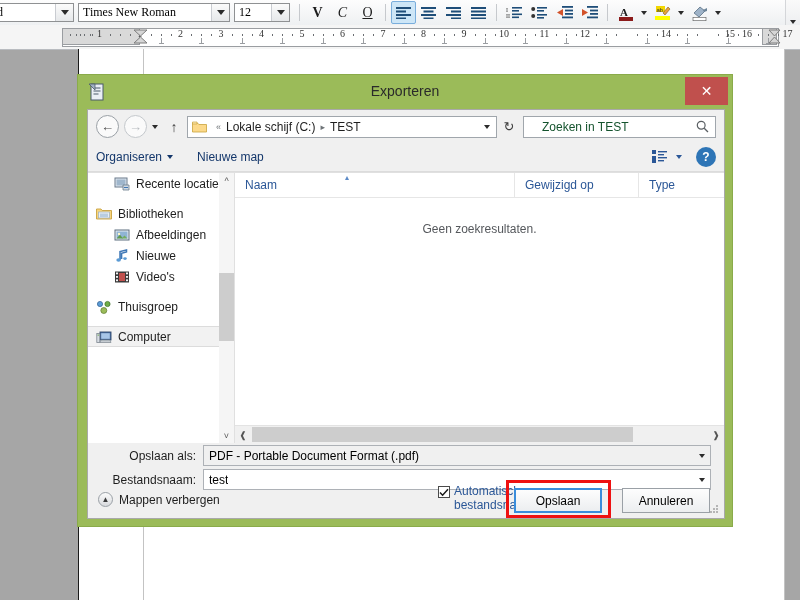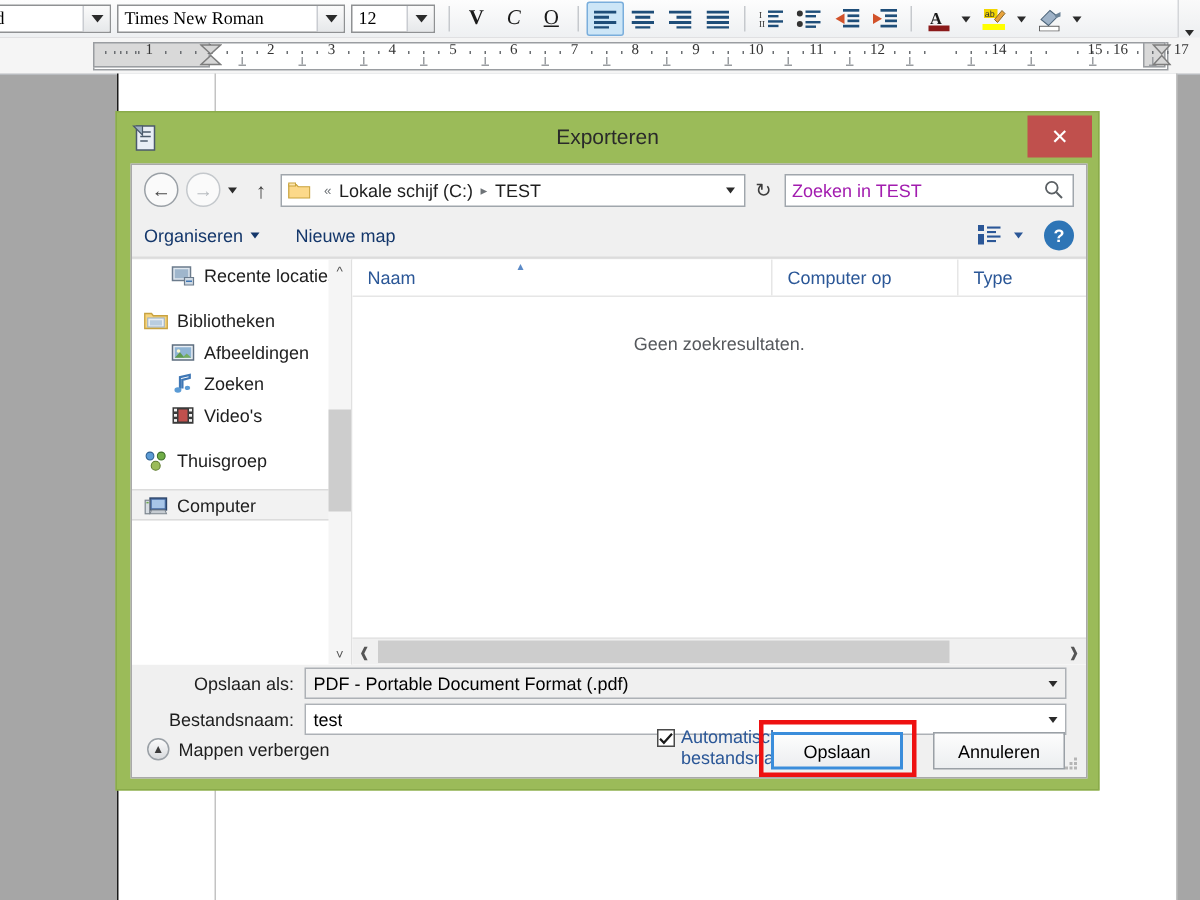--- a/index.html
+++ b/index.html
@@ -67,21 +67,21 @@
   .addrbar{flex:1;height:22px;background:#fff;border:1px solid #a0a6ac;box-sizing:border-box;
     display:flex;align-items:center;margin-left:2px;}
   .folder-ico{width:15px;height:12px;margin:0 4px 0 4px;position:relative;flex:none;}
   .crumb{font-size:12px;color:#1e1e1e;white-space:nowrap;}
   .crumb-sep{font-size:9px;color:#6e7377;margin:0 5px;}
   .addr-caret{margin-left:auto;width:18px;display:flex;align-items:center;justify-content:center;}
   .refresh{width:24px;height:22px;display:flex;align-items:center;justify-content:center;
     font-size:13px;color:#3d3d3d;}
   .searchbox{width:193px;height:22px;background:#fff;border:1px solid #a0a6ac;box-sizing:border-box;
     display:flex;align-items:center;margin-left:2px;}
-  .searchbox .ph{font-size:12px;color:#a21caf;padding-left:4px;}
+  .searchbox .ph{font-size:12px;color:#14532d;padding-left:18px;}
   .searchbox .mag{margin-left:auto;margin-right:6px;}
 
   .cmdbar{position:absolute;left:0;top:33px;width:100%;height:29px;background:#f0f0f0;
     border-bottom:1px solid #dcdcdc;display:flex;align-items:center;padding:0 8px;box-sizing:border-box;}
   .cmd{font-size:12px;color:#14376b;display:flex;align-items:center;}
   .cmd .c2{margin-left:5px;}
   .viewbtn{margin-left:auto;display:flex;align-items:center;}
   .helpbtn{width:20px;height:20px;border-radius:50%;background:#2e75b6;color:#fff;font-size:12px;
     display:flex;align-items:center;justify-content:center;margin-left:14px;font-weight:bold;}
 
@@ -535,21 +535,21 @@
                   <path d="M7.5 11.5 L10.5 8.6 L13.5 11.5 Z" fill="#75ad5f"></path>
                 </svg></span>
               <span>Afbeeldingen</span>
             </div>
             <div class="tree-item lvl2">
               <span class="ti-ico"><svg width="16" height="16" viewBox="0 0 16 16">
                   <path d="M6 12 L6 3.5 L12.5 2 L12.5 4 L7.6 5.3 L7.6 11" fill="none" stroke="#3f77b5" stroke-width="1.5"></path>
                   <ellipse cx="4.6" cy="12" rx="2.3" ry="1.8" fill="#5b9bd5"></ellipse>
                   <ellipse cx="11" cy="10.6" rx="1.8" ry="1.4" fill="#5b9bd5"></ellipse>
                 </svg></span>
-              <span>Zoeken</span>
+              <span>Nieuwe</span>
             </div>
             <div class="tree-item lvl2">
               <span class="ti-ico"><svg width="16" height="16" viewBox="0 0 16 16">
                   <rect x="1" y="2.5" width="14" height="11" fill="#3a3a3a"></rect>
                   <g fill="#f2f2f2">
                     <rect x="2" y="3.5" width="2" height="1.8"></rect>
                     <rect x="2" y="7" width="2" height="1.8"></rect>
                     <rect x="2" y="10.4" width="2" height="1.8"></rect>
                     <rect x="12" y="3.5" width="2" height="1.8"></rect>
                     <rect x="12" y="7" width="2" height="1.8"></rect>
@@ -588,21 +588,21 @@
       </div>
       <div class="split"></div>
 
       <div class="filepane">
         <div class="colhdr">
           <div class="col" style="width:279px;">
             <span>Naam</span>
             <span class="sortarrow">▴</span>
           </div>
           <div class="col" style="width:124px;">
-            <span>Computer op</span>
+            <span>Gewijzigd op</span>
           </div>
           <div class="col" style="width:80px;">
             <span>Type</span>
           </div>
         </div>
         <div class="emptymsg">Geen zoekresultaten.</div>
         <div class="hscroll">
           <div class="hs-arrow">❰</div>
           <div class="hs-thumb" style="width:381px;"></div>
           <div class="hs-arrow" style="margin-left:auto;">❱</div>

